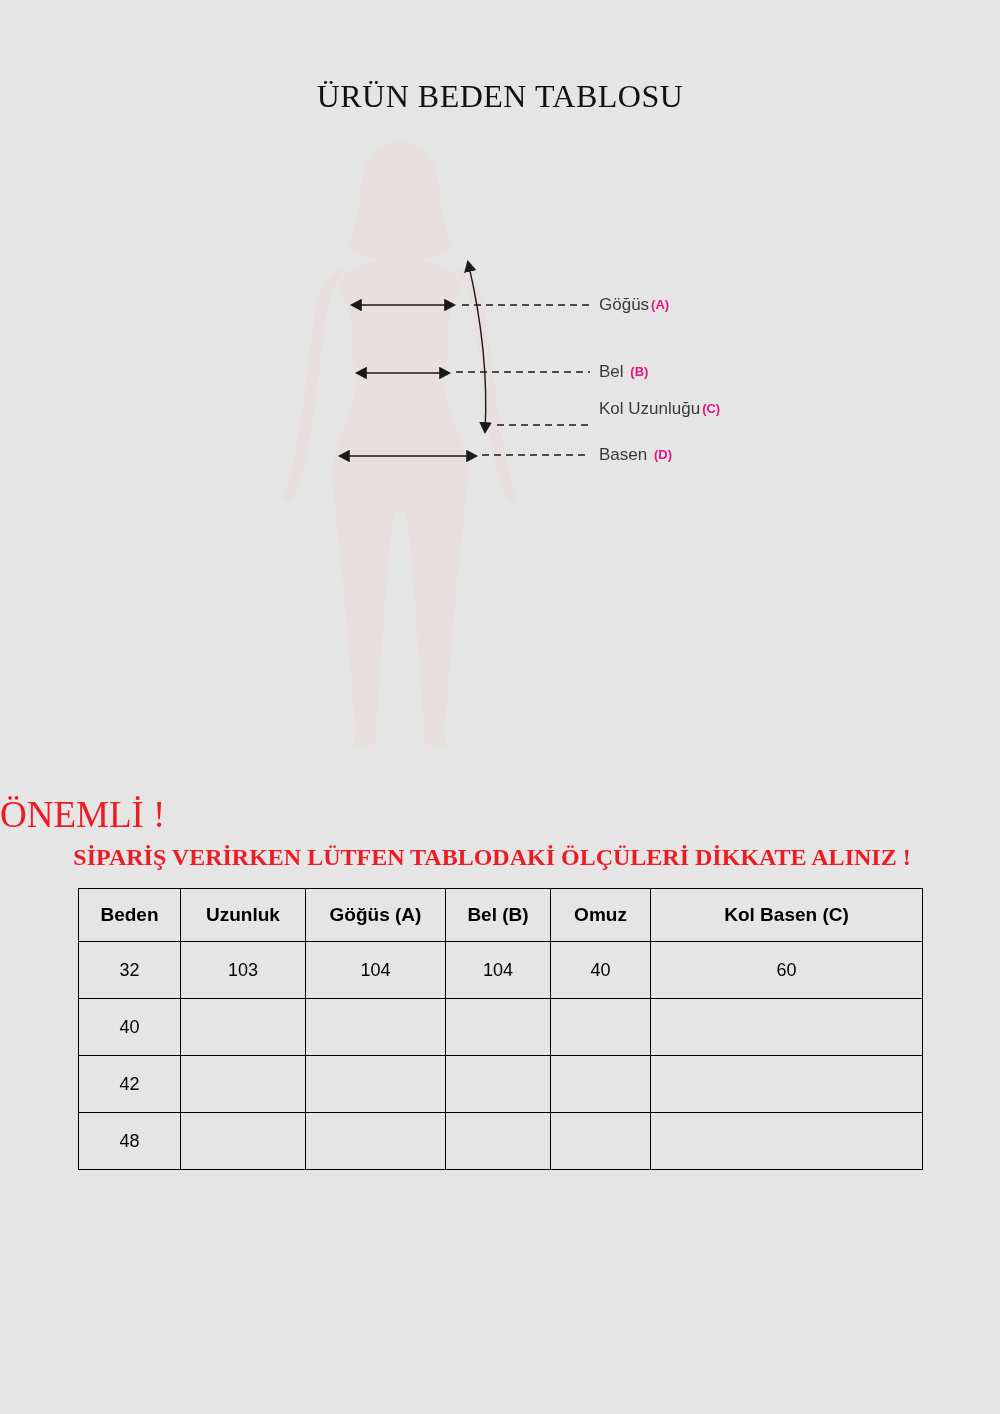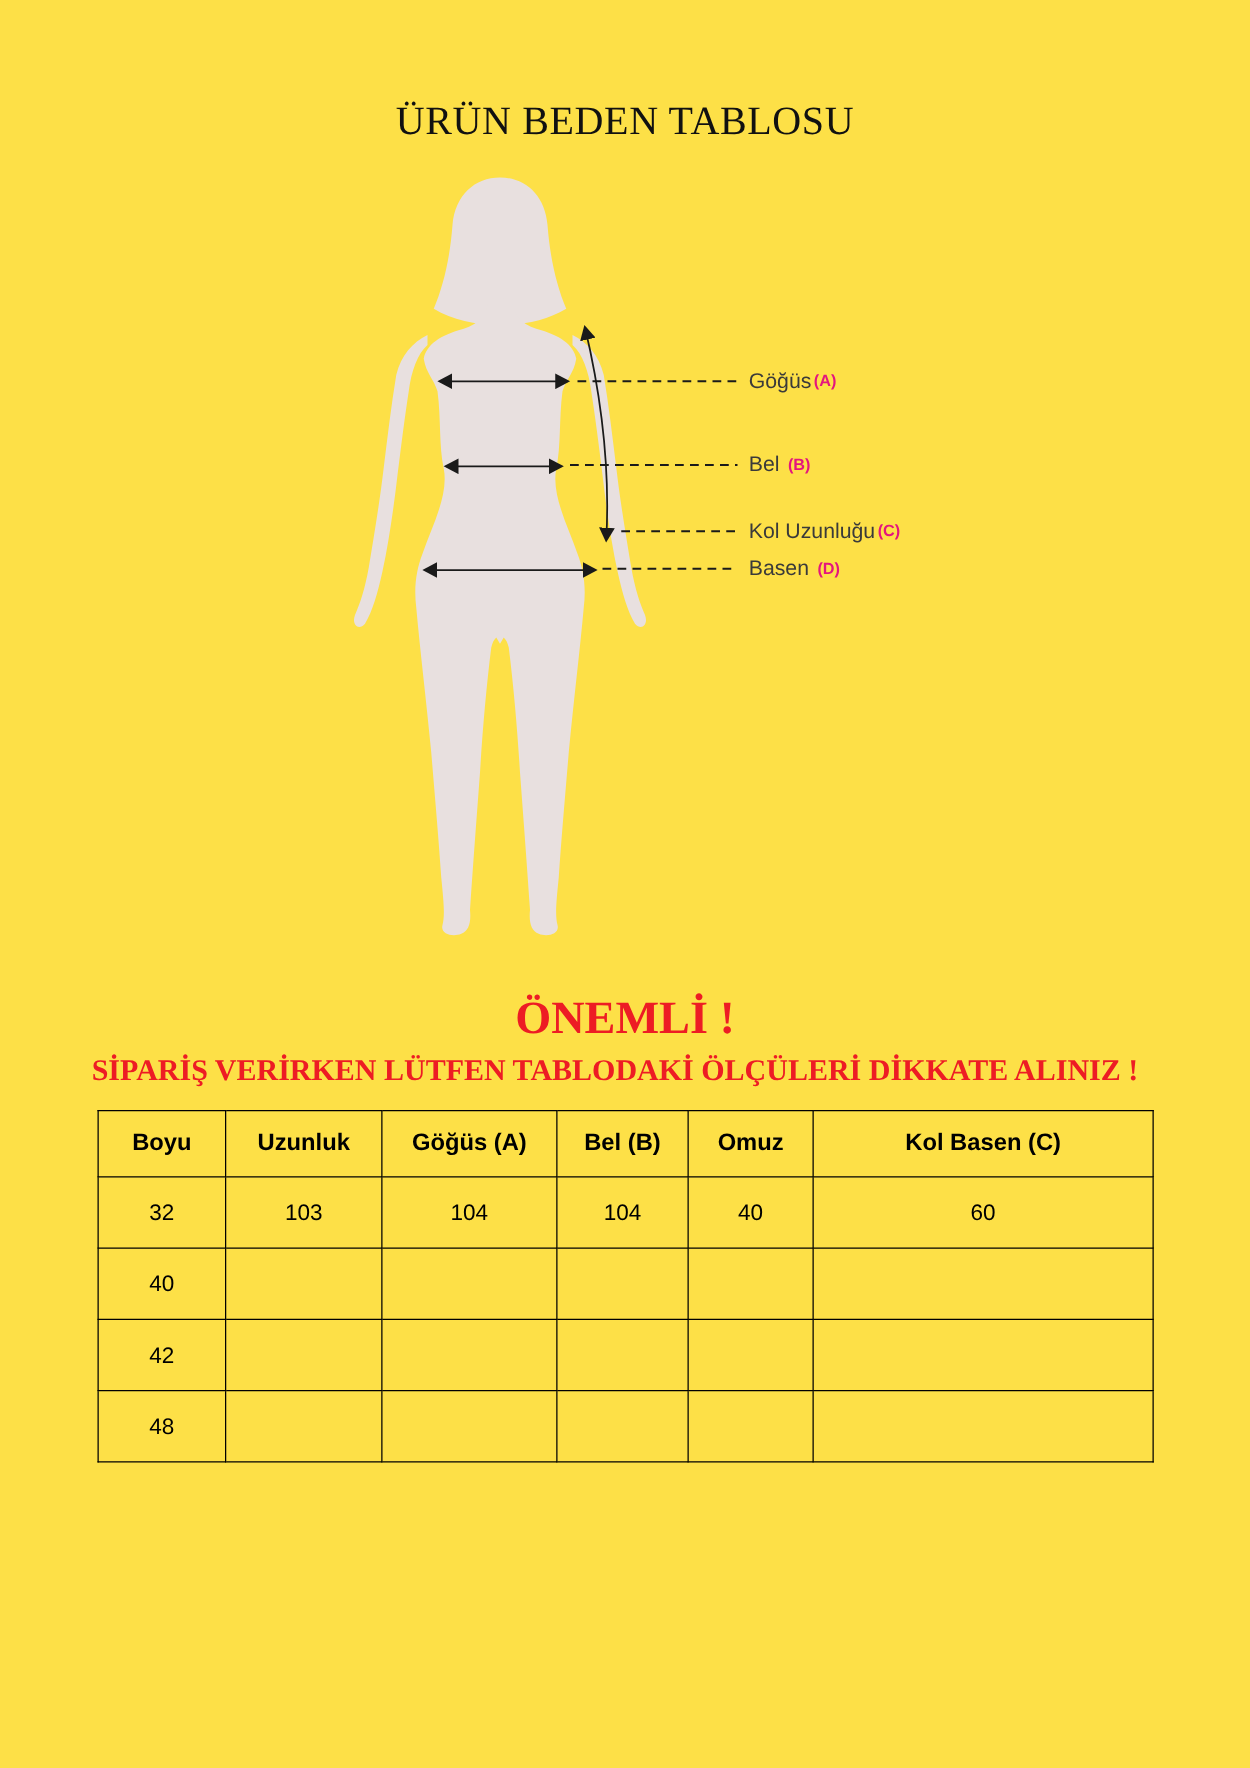--- a/index.html
+++ b/index.html
@@ -1,36 +1,36 @@
 <!DOCTYPE html>
 <html><head>
 <meta charset="utf-8">
 <style>
   html,body { margin:0; padding:0; background:#ffffff; }
   .page {
-    position:relative; width:1000px; height:1414px; background:#fde047;
+    position:relative; width:1000px; height:1414px; background:#e5e5e5;
     font-family:"Liberation Sans", sans-serif; overflow:hidden;
   }
   .page-title {
     position:absolute; top:78px; left:0; width:1000px; text-align:center;
     font-family:"Liberation Serif", serif; font-size:32px; color:#111111;
     letter-spacing:0.5px;
   }
   .diagram-svg { position:absolute; left:0; top:0; }
   .diag-label {
     position:absolute; left:599px; font-size:17px; color:#3a3a3a;
     line-height:18px; white-space:nowrap;
   }
   .diag-label .code {
     color:#e4157e; font-size:13px; font-weight:bold; margin-left:2px;
     vertical-align:1px;
   }
   .onemli {
-    position:absolute; top:793px; left:0; width:1000px; text-align:center;
-    font-family:"Liberation Serif", serif; font-weight:bold; font-size:37px;
+    position:absolute; top:793px; left:0; width:1000px; 
+    font-family:"Liberation Serif", serif; font-weight:normal; font-size:37px;
     color:#ed1c24;
   }
   .warning {
     position:absolute; top:844px; left:0; width:984px; text-align:center;
     font-family:"Liberation Serif", serif; font-weight:bold; font-size:24px;
     color:#ed1c24;
   }
   table.size-table {
     position:absolute; left:78px; top:888px; width:844px;
     border-collapse:collapse; table-layout:fixed;
@@ -101,42 +101,42 @@
     <line x1="497" y1="425" x2="590" y2="425" stroke="#1a1a1a" stroke-width="1.7" stroke-dasharray="7 5"></line>
     <line x1="482" y1="455" x2="590" y2="455" stroke="#1a1a1a" stroke-width="1.7" stroke-dasharray="7 5"></line>
   </svg>
 
   <div class="diag-label" style="top:296px">
     <span>Göğüs</span><span class="code">(A)</span>
   </div>
   <div class="diag-label" style="top:363px">
     <span>Bel</span> <span class="code">(B)</span>
   </div>
-  <div class="diag-label" style="top:416px">
+  <div class="diag-label" style="top:400px">
     <span>Kol Uzunluğu</span><span class="code">(C)</span>
   </div>
   <div class="diag-label" style="top:446px">
     <span>Basen</span> <span class="code">(D)</span>
   </div>
 
   <div class="onemli">ÖNEMLİ !</div>
   <div class="warning">SİPARİŞ VERİRKEN LÜTFEN TABLODAKİ ÖLÇÜLERİ DİKKATE ALINIZ !</div>
 
   <table class="size-table">
     <colgroup>
       <col style="width:102px">
         <col style="width:125px">
         <col style="width:140px">
       <col style="width:105px">
         <col style="width:100px">
         <col style="width:272px">
     </colgroup>
     <thead>
       <tr>
-        <th>Boyu</th>
+        <th>Beden</th>
         <th>Uzunluk</th>
         <th>Göğüs (A)</th>
         <th>Bel (B)</th>
         <th>Omuz</th>
         <th>Kol Basen (C)</th>
       </tr>
     </thead>
     <tbody>
       <tr>
         <td>32</td>

